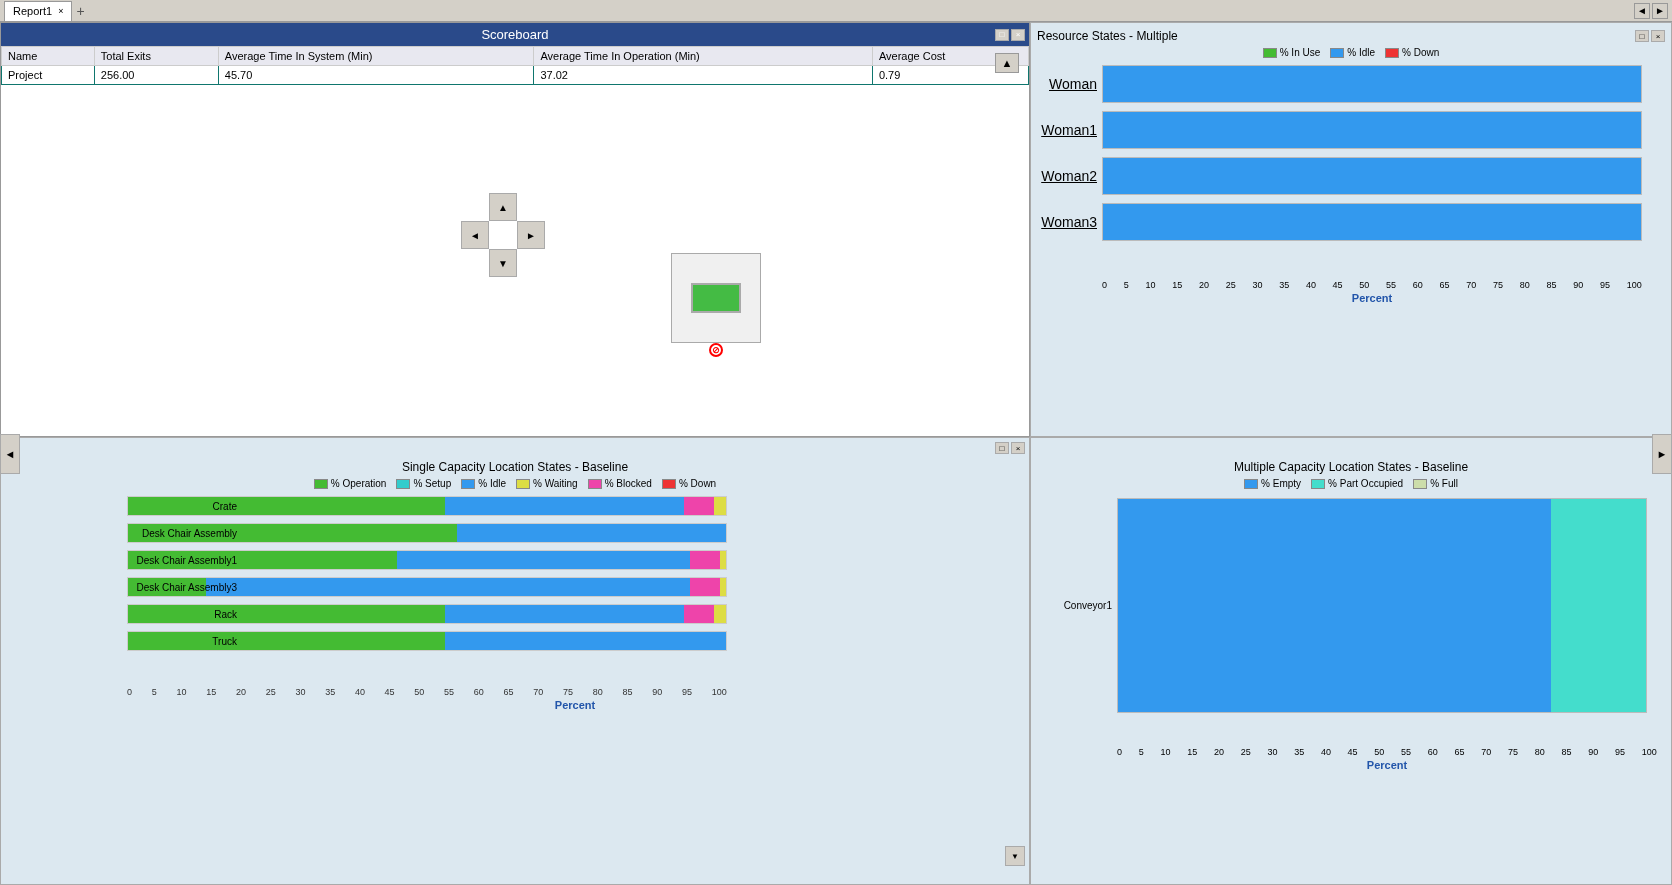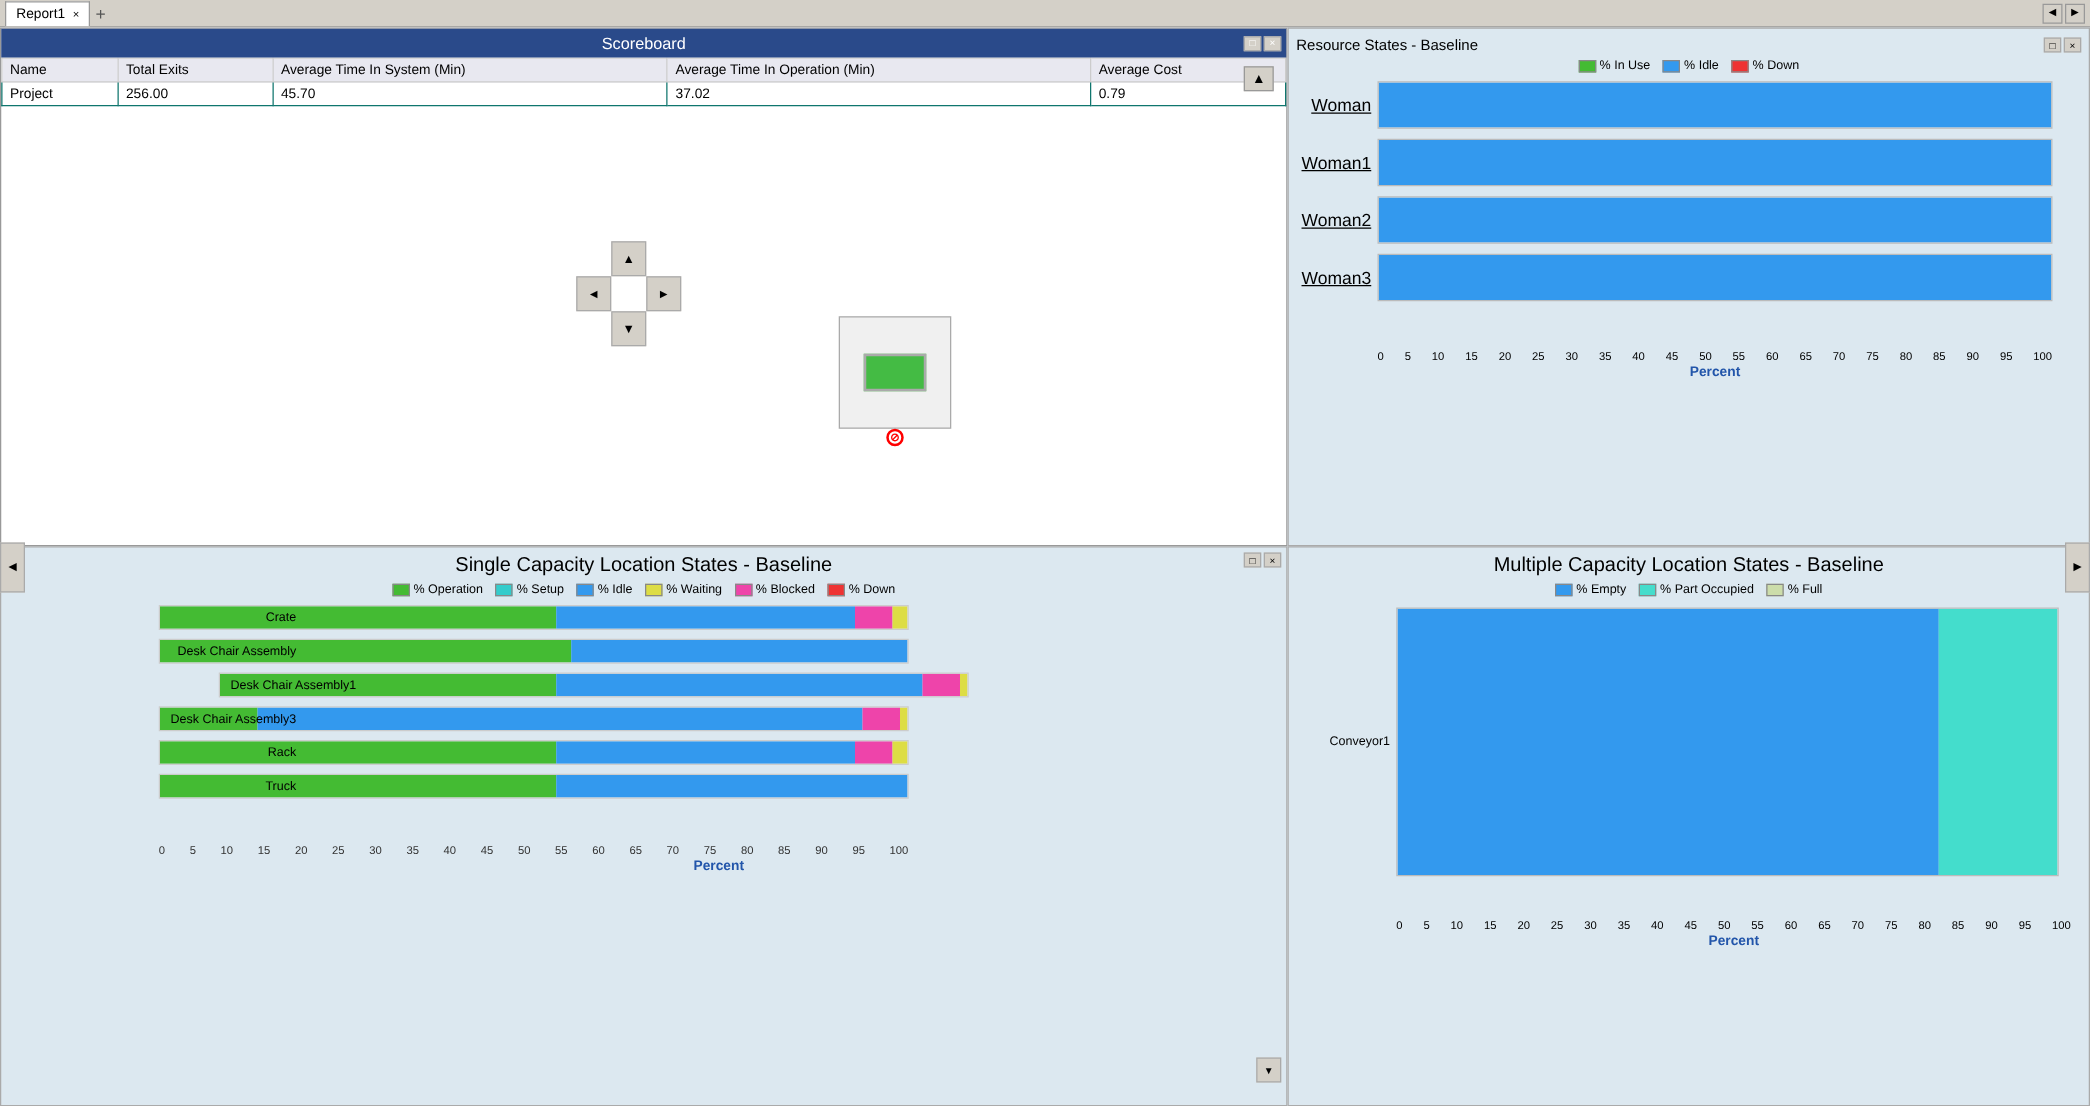--- a/index.html
+++ b/index.html
@@ -252,22 +252,23 @@
     
     .single-capacity {
       background: #dce8f0;
       border: 1px solid #aaa;
       flex: 1;
       position: relative;
       padding: 6px;
     }
     .chart-title {
       text-align: center;
-      font-size: 16px;
+      font-size: 12px;
       margin-bottom: 4px;
+      margin-top: 16px;
     }
     .chart-legend {
       display: flex;
       justify-content: center;
       gap: 10px;
       margin-bottom: 6px;
       flex-wrap: wrap;
     }
     .legend-item {
       display: flex;
@@ -561,21 +562,21 @@
               <div class="bar-segment" style="width: 2%; background: rgb(221, 221, 68);"></div>
             </div>
           </div>
           <div class="chart-bar-row" style="position: relative;">
             <span class="chart-label">Desk  Chair Assembly</span>
             <div class="chart-bars">
               <div class="bar-segment" style="width: 55%; background: rgb(68, 187, 51);"></div>
               <div class="bar-segment" style="width: 45%; background: rgb(51, 153, 238);"></div>
             </div>
           </div>
-          <div class="chart-bar-row" style="position: relative; margin-left: 48px;">
+          <div class="chart-bar-row" style="position: relative;">
             <span class="chart-label">Desk  Chair Assembly1</span>
             <div class="chart-bars">
               <div class="bar-segment" style="width: 45%; background: rgb(68, 187, 51);"></div>
               <div class="bar-segment" style="width: 49%; background: rgb(51, 153, 238);"></div>
               <div class="bar-segment" style="width: 5%; background: rgb(238, 68, 170);"></div>
               <div class="bar-segment" style="width: 1%; background: rgb(221, 221, 68);"></div>
             </div>
           </div>
           <div class="chart-bar-row" style="position: relative;">
             <span class="chart-label">Desk  Chair Assembly3</span>
@@ -634,21 +635,21 @@
     </div>
 
   </div>
 
   <div class="left-scroll-arrow">◄</div>
 
   <div class="right-panel">
 
     <div class="resource-states">
       <div class="resource-header-bar">
-        <span class="resource-title">Resource States - Baseline</span>
+        <span class="resource-title">Resource States - Multiple</span>
         <div class="resource-win-controls">
           <div class="win-btn">□</div>
           <div class="win-btn">×</div>
         </div>
       </div>
 
       <div class="chart-legend" id="resource-legend">
           <div class="legend-item">
             <div class="legend-color" style="background:#44bb33;"></div>
             <span>% In Use</span>

